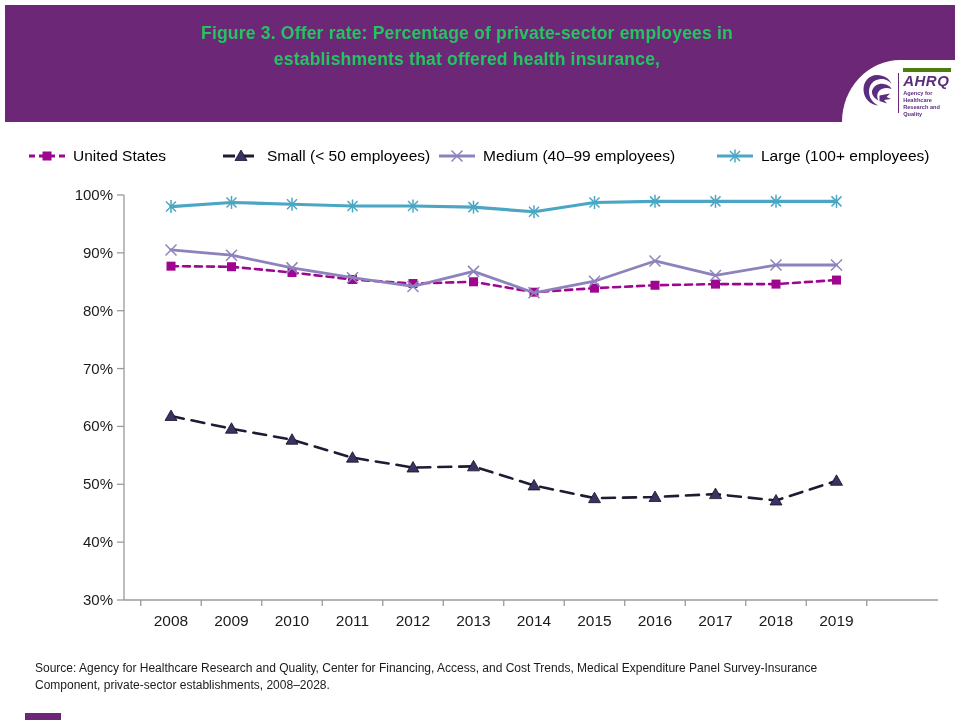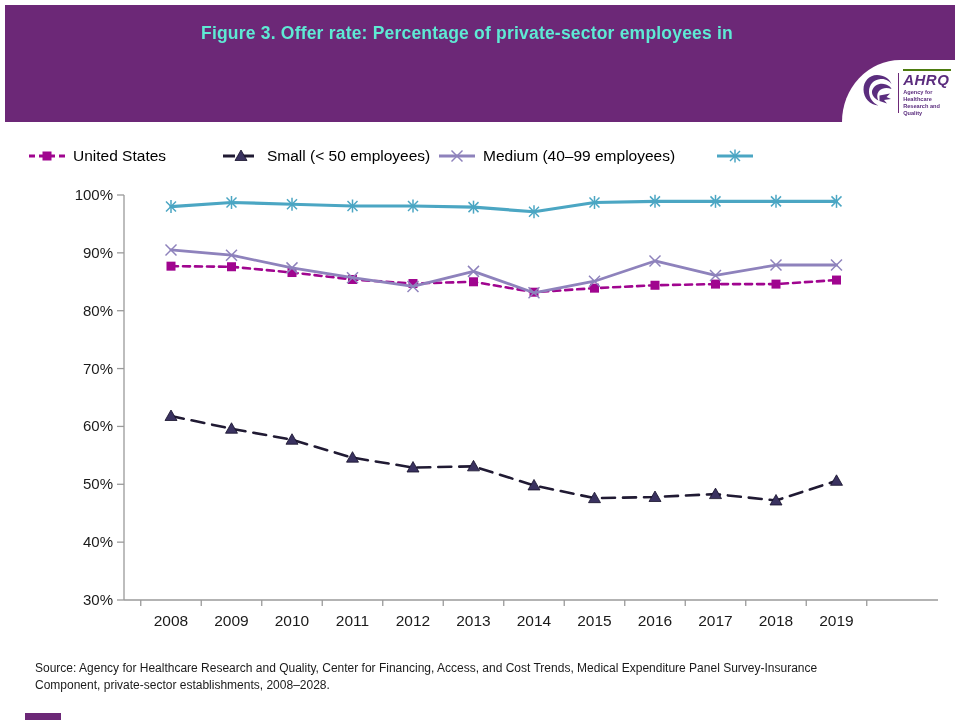--- a/index.html
+++ b/index.html
@@ -7,34 +7,34 @@
     position:relative;width:960px;height:720px;background:#ffffff;overflow:hidden;
     font-family:"Liberation Sans", sans-serif;
   }
   
   .header-band{
     position:absolute;left:5px;top:5px;right:5px;height:117px;
     background:#6C2877;
   }
   .title-wrap{
     position:absolute;left:0;top:15px;width:100%;
-    text-align:center;color:#5eead4;font-weight:bold;
+    text-align:center;color:#22c55e;font-weight:bold;
     font-size:17.5px;line-height:26px;letter-spacing:0.2px;
     padding-right:26px;box-sizing:border-box;
   }
   .logo-blob{
     position:absolute;right:0;bottom:0;width:113px;height:62px;
     background:#ffffff;border-top-left-radius:62px 66px;
     display:flex;align-items:center;justify-content:flex-end;
     padding:6px 4px 2px 18px;box-sizing:border-box;
   }
   .logo-inner{display:flex;align-items:center;gap:4px;}
   .logo-divider{width:1.5px;height:40px;background:#6C2877;}
   .ahrq-text{display:flex;flex-direction:column;line-height:1;}
-  .ahrq-word{font-size:15px;font-weight:bold;color:#5B2D7E;font-style:italic;letter-spacing:0.5px;border-top:2px solid #4d7c0f;padding-top:1px;}
+  .ahrq-word{font-size:15px;font-weight:bold;color:#5B2D7E;font-style:italic;letter-spacing:0.5px;border-top:4px solid #4d7c0f;padding-top:1px;}
   .ahrq-tag{font-size:5.6px;font-weight:bold;color:#5B2D7E;margin-top:2px;line-height:1.25;}
   
   .legend{position:absolute;left:0;top:138px;width:960px;height:36px;}
   .legend-item{position:absolute;top:0;display:flex;align-items:center;gap:7px;height:36px;}
   .legend-item .lbl{font-size:15.5px;color:#000000;white-space:nowrap;}
   
   .chart-svg{position:absolute;left:0;top:180px;}
   
   .source-note{
     position:absolute;left:35px;top:660px;width:880px;
@@ -45,20 +45,21 @@
   }
 </style>
 </head>
 <body>
 
 <div class="page">
 
   <div class="header-band">
     <div class="title-wrap">
       <div>Figure 3. Offer rate: Percentage of private-sector employees in</div>
+      <div>establishments that offered health insurance,</div>
     </div>
     <div class="logo-blob">
       <div class="logo-inner">
         <span>
           <svg width="34" height="38" viewBox="0 0 34 38">
             <path d="M17 3 C9 3 3.5 9.5 3.5 17.5 C3.5 26 10 33 18.5 33.5 C13 31 9 26 9 19.5 C9 12.5 14 7.5 20.5 7 C26 6.6 30 9.5 31.5 12 C29.5 6.5 24 3 17 3 Z" fill="#5B2D7E"></path>
             <path d="M12 19 C14 13 20 10.5 26 12.5 C29 13.5 31 15.5 31.5 17 C27 15 22 15.8 19.5 18.5 C17 21 16.5 25 18.5 28.5 C14.5 26.5 11.5 23 12 19 Z" fill="#5B2D7E"></path>
             <path d="M19.5 23.5 L30 21.5 L26.5 25 L31 27 L24 28 L27 31.5 L19.5 29 Z" fill="#5B2D7E"></path>
           </svg>
         </span>
@@ -105,20 +106,21 @@
       <div class="legend-item" style="left: 716px;">
         <svg width="38" height="18">
           <line x1="1" y1="9" x2="37" y2="9" stroke="#4BA6C3" stroke-width="3"></line>
           <g></g>
           <g>
             <line x1="19" y1="2.5" x2="19" y2="15.5" stroke="#4BA6C3" stroke-width="1.5"></line>
             <line x1="14" y1="4" x2="24" y2="14" stroke="#4BA6C3" stroke-width="1.5"></line>
             <line x1="14" y1="14" x2="24" y2="4" stroke="#4BA6C3" stroke-width="1.5"></line>
           </g>
         </svg>
+        <span class="lbl">Large (100+ employees)</span>
       </div>
     </div>
 
   <svg class="chart-svg" id="chart-svg" width="960" height="475" viewBox="0 0 960 475">
       <line x1="124" y1="15" x2="124" y2="420" stroke="#9A9A9A" stroke-width="1.3"></line>
       <line x1="124" y1="420" x2="938" y2="420" stroke="#9A9A9A" stroke-width="1.3"></line>
       <line x1="117" y1="420" x2="124" y2="420" stroke="#9A9A9A" stroke-width="1.3"></line>
       <text x="113" y="425" text-anchor="end" font-size="15" fill="#1A1A1A" font-family="&quot;Liberation Sans&quot;, sans-serif">30%</text>
       <line x1="117" y1="362.14285714285717" x2="124" y2="362.14285714285717" stroke="#9A9A9A" stroke-width="1.3"></line>
       <text x="113" y="367.14285714285717" text-anchor="end" font-size="15" fill="#1A1A1A" font-family="&quot;Liberation Sans&quot;, sans-serif">40%</text>

